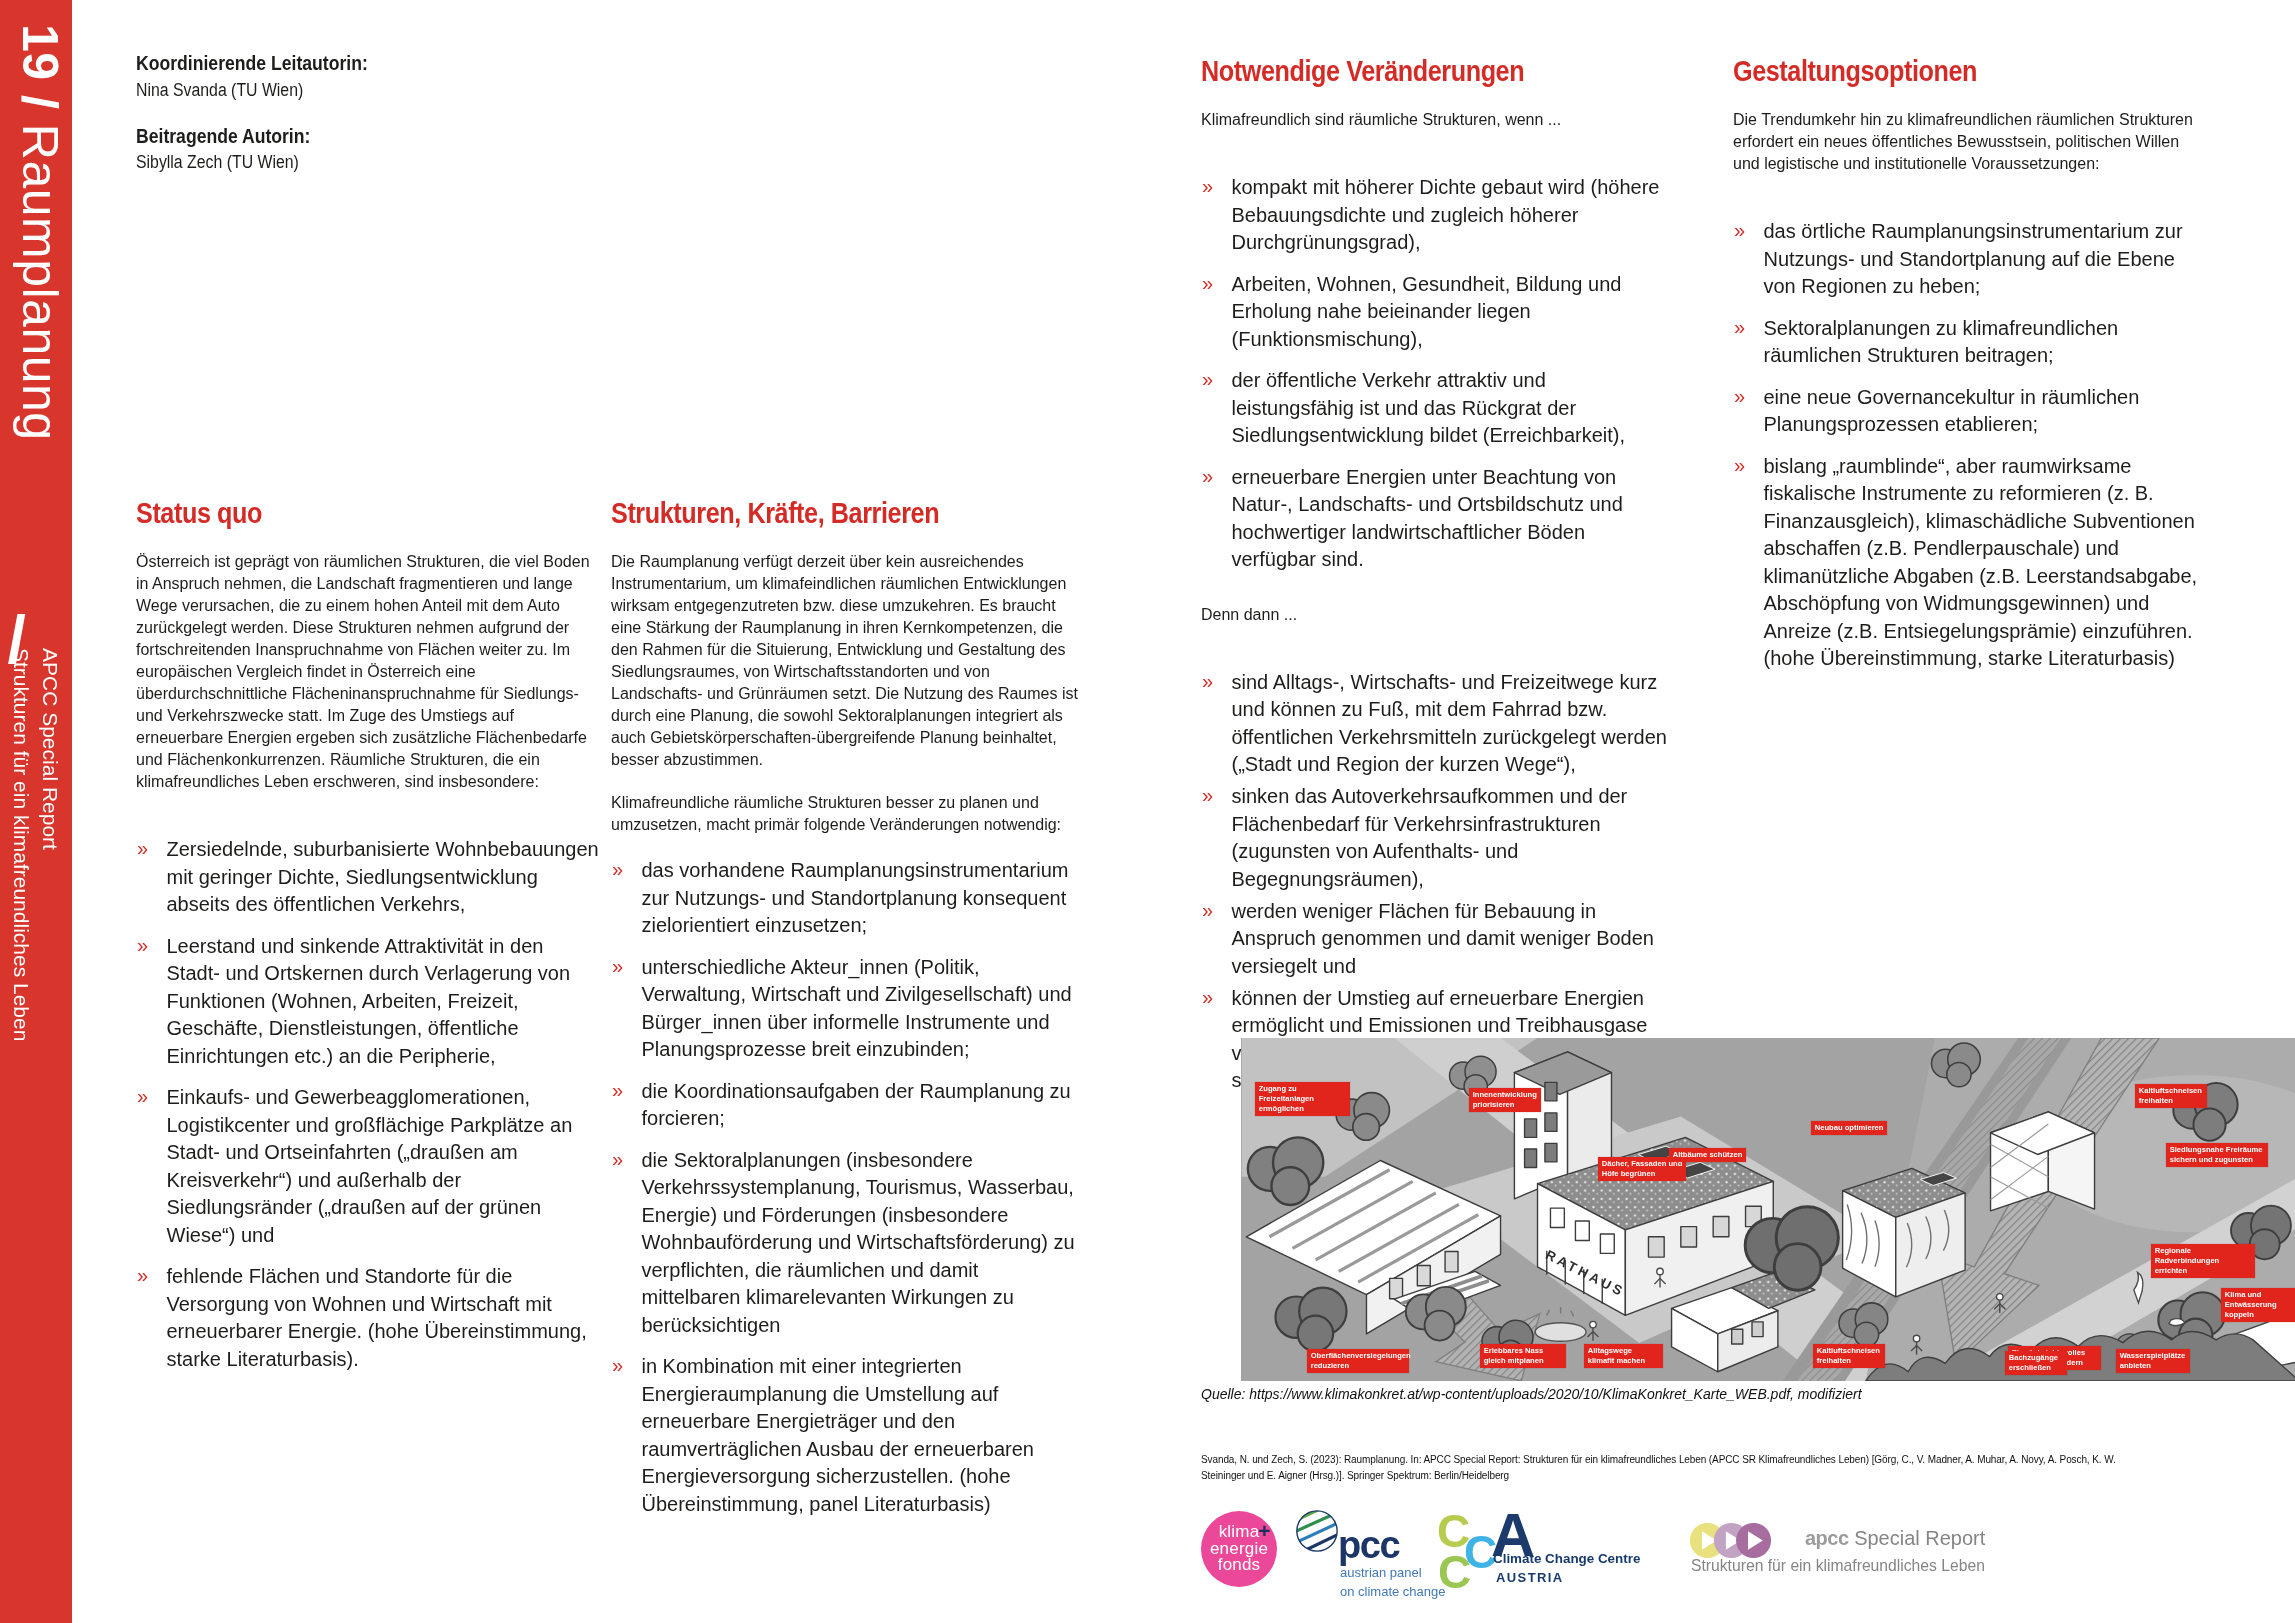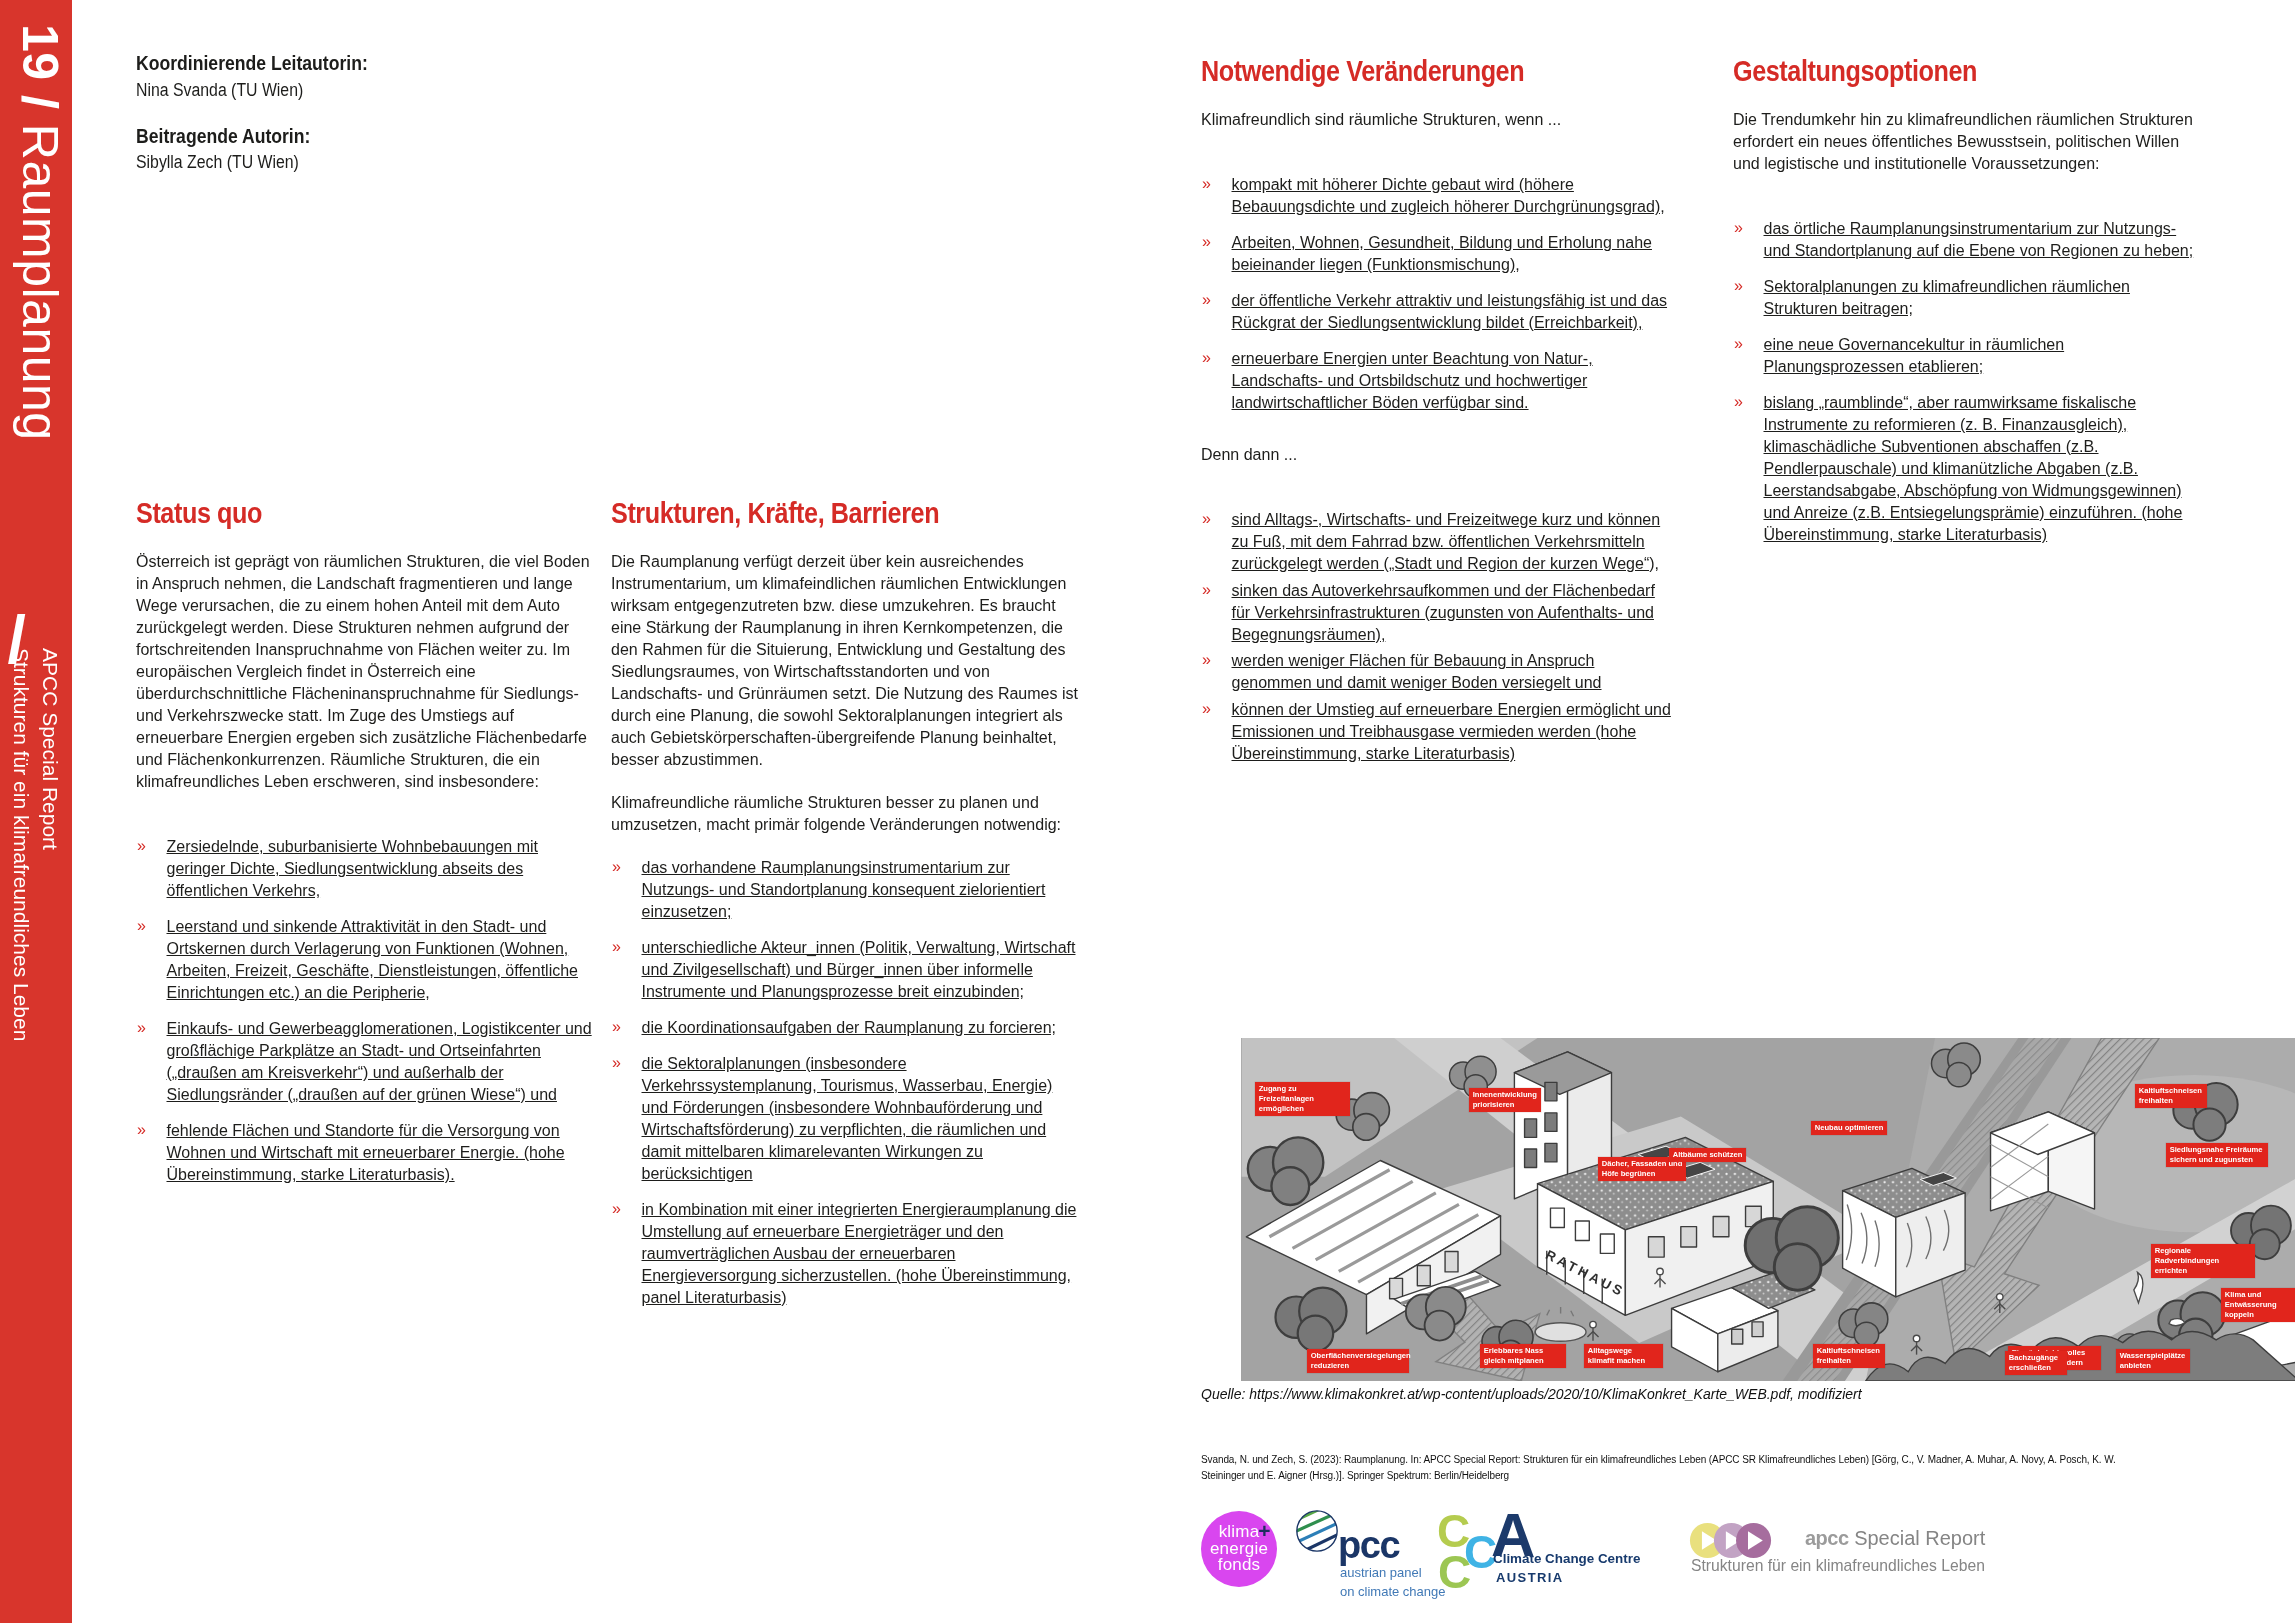--- a/index.html
+++ b/index.html
@@ -39,21 +39,21 @@
   .col{position:absolute;width:463px;}
   .col h2{
     margin:0 0 21px 0;font-size:30px;font-weight:bold;color:var(--red);
     transform:scaleX(0.84);transform-origin:0 0;white-space:nowrap;letter-spacing:-0.5px;
   }
   .col p{margin:0 0 21px 0;font-size:16px;line-height:1.375;}
   .col p.gap-big{margin-bottom:43px;}
   .col p.mid{margin:30px 0 43px 0;}
   ul.bl{list-style:none;margin:0;padding:0;}
   ul.bl li{
-    position:relative;padding-left:30.5px;font-size:16px;line-height:1.375;margin-bottom:14px;text-decoration:underline;
+    position:relative;padding-left:30.5px;font-size:20px;line-height:1.375;margin-bottom:14px;
   }
   ul.bl.tight li{margin-bottom:4.6px;}
   ul.bl li::before{content:"»";position:absolute;left:0.9px;top:-0.9px;color:var(--red);font-weight:normal;}
   #col1{left:136px;top:496px;}
   #col2{left:611px;top:496px;width:467px;}
   #col3{left:1201px;top:54px;width:470px;}
   #col4{left:1733px;top:54px;width:470px;}
   
   .illustration{
     position:absolute;left:1201px;top:1031px;width:1059px;height:343px;background:#a3a3a3;
@@ -73,21 +73,21 @@
     white-space:nowrap;
   }
   .citation{
     position:absolute;left:1201px;top:1437px;width:921px;font-size:10px;line-height:1.6;
     letter-spacing:-0.1px;color:#111;margin-top:15px;
   }
   
   .logos{position:absolute;left:0;top:0;}
   .klimafonds{
     position:absolute;left:1201px;top:1511px;width:76px;height:76px;border-radius:50%;
-    background:#d946ef;color:#fff;padding-top:13px;text-align:center;
+    background:#ec4899;color:#fff;padding-top:13px;text-align:center;
   }
   .klimafonds .l{font-size:17px;line-height:0.98;letter-spacing:0.2px;}
   .klimafonds .plus{color:#1d2f5e;font-weight:bold;font-size:21px;position:absolute;right:6.5px;top:8.3px;}
   .apcc-logo{position:absolute;left:1295px;top:1509px;}
   .apcc-logo .word{font-size:38px;font-weight:bold;color:#1b3667;letter-spacing:-1.4px;position:absolute;left:43px;top:-8.3px;margin-top:23px;}
   .apcc-logo .sub{position:absolute;left:45px;top:55px;color:#4179b6;font-size:13px;line-height:1.45;white-space:nowrap;}
   .ccca{position:absolute;left:1437px;top:1505px;width:153px;height:88px;}
   .ccca span{position:absolute;font-weight:bold;line-height:1;}
   .ccca .c1{left:0;top:2.8px;font-size:46px;color:#b5cc4f;}
   .ccca .c2{left:27px;top:24px;font-size:46px;color:#3fb3e5;}

